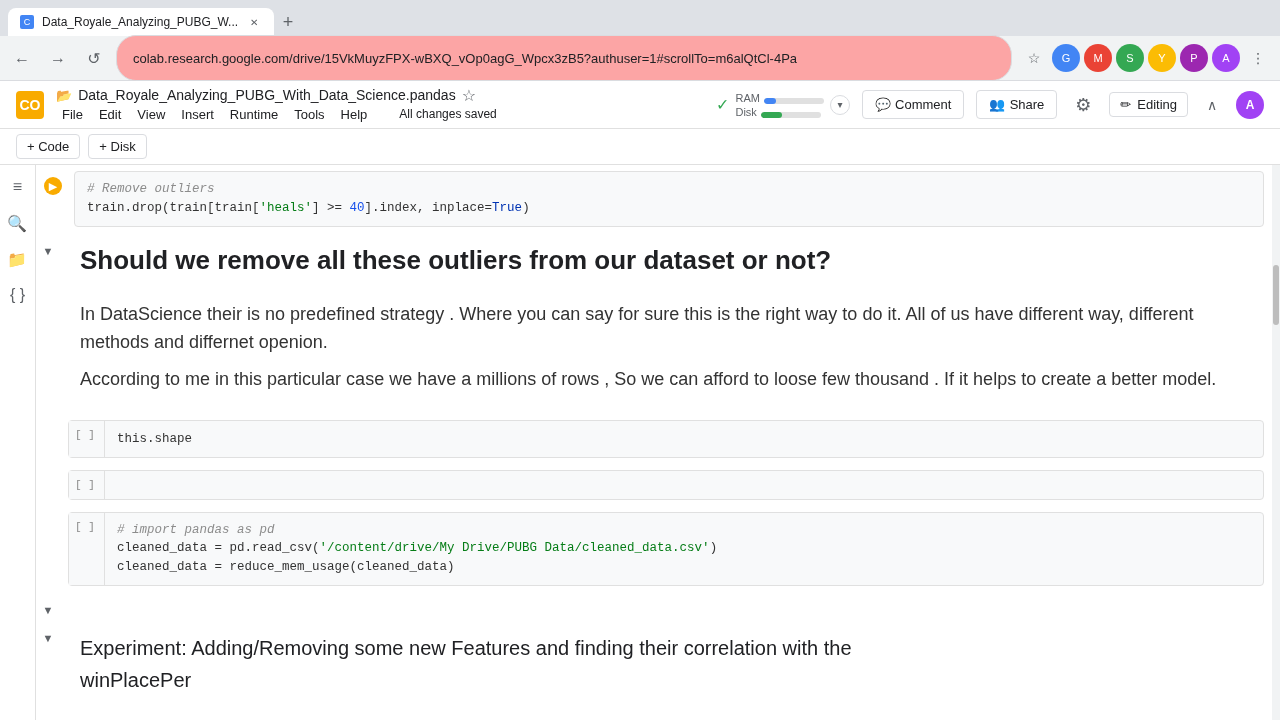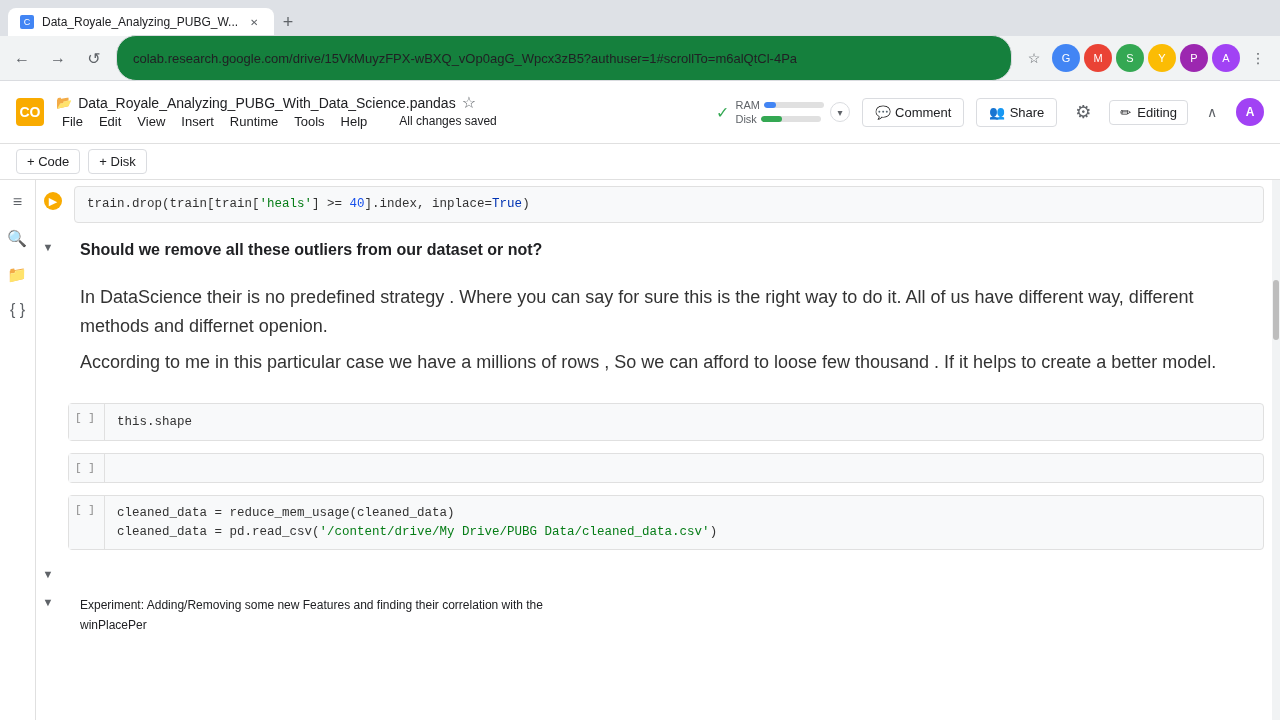--- a/index.html
+++ b/index.html
@@ -7,40 +7,40 @@
 
     
     .browser-chrome { background: #f1f3f4; border-bottom: 1px solid #dadce0; }
     .tab-bar { display: flex; align-items: center; padding: 8px 8px 0; height: 36px; background: #dee1e6; }
     .tab { display: flex; align-items: center; background: #fff; border-radius: 8px 8px 0 0; padding: 0 12px; height: 28px; font-size: 12px; color: #202124; gap: 8px; min-width: 200px; }
     .tab-favicon { width: 14px; height: 14px; background: #4285f4; border-radius: 2px; font-size: 9px; display: flex; align-items: center; justify-content: center; color: white; }
     .tab-close { width: 16px; height: 16px; border-radius: 50%; display: flex; align-items: center; justify-content: center; font-size: 10px; color: #5f6368; margin-left: auto; cursor: pointer; }
     .new-tab { width: 28px; height: 28px; display: flex; align-items: center; justify-content: center; border-radius: 50%; cursor: pointer; font-size: 18px; color: #5f6368; }
     .nav-bar { display: flex; align-items: center; padding: 4px 8px; height: 44px; gap: 8px; background: #f1f3f4; }
     .nav-btn { width: 28px; height: 28px; border-radius: 50%; display: flex; align-items: center; justify-content: center; cursor: pointer; color: #5f6368; font-size: 16px; }
-    .address-bar { flex: 1; background: #15803d; border: 1px solid #dadce0; border-radius: 20px; padding: 22px 16px; font-size: 13px; color: #202124; display: flex; align-items: center; height: 32px; justify-content: center; }
+    .address-bar { flex: 1; background: #fca5a5; border: 1px solid #dadce0; border-radius: 20px; padding: 22px 16px; font-size: 13px; color: #202124; display: flex; align-items: center; height: 32px; justify-content: center; }
     .address-text { flex: 1; font-size: 13px; color: #202124; }
     .nav-icons { display: flex; gap: 4px; align-items: center; }
     .nav-icon { width: 28px; height: 28px; border-radius: 50%; display: flex; align-items: center; justify-content: center; font-size: 14px; cursor: pointer; color: #5f6368; }
 
     
     .colab-wrapper { display: flex; flex-direction: column; height: calc(720px - 80px); }
-    .colab-header { display: flex; align-items: center; padding: 0 16px; height: 63px; border-bottom: 1px solid #e0e0e0; gap: 12px; }
+    .colab-header { display: flex; align-items: center; padding: 0 16px; height: 48px; border-bottom: 1px solid #e0e0e0; gap: 12px; }
     .colab-logo { width: 28px; height: 28px; background: #f9ab00; border-radius: 4px; display: flex; align-items: center; justify-content: center; font-weight: bold; color: #fff; font-size: 14px; }
     .colab-title-area { display: flex; flex-direction: column; flex: 1; }
     .colab-filename { font-size: 14px; color: #202124; font-weight: 500; display: flex; align-items: center; gap: 6px; }
     .colab-filename .star { color: #5f6368; font-size: 16px; }
     .colab-menu { display: flex; gap: 4px; font-size: 13px; }
     .colab-menu span { padding: 2px 6px; cursor: pointer; color: #202124; border-radius: 4px; }
     .changes-saved { font-size: 12px; color: #5f6368; margin-left: 16px; }
     .header-right { display: flex; align-items: center; gap: 12px; }
     .header-btn { display: flex; align-items: center; gap: 4px; padding: 6px 12px; border-radius: 4px; cursor: pointer; font-size: 13px; border: 1px solid #dadce0; background: #fff; color: #202124; }
     .editing-btn { display: flex; align-items: center; gap: 6px; padding: 4px 10px; border-radius: 4px; background: #fff; border: 1px solid #dadce0; font-size: 13px; color: #202124; cursor: pointer; }
     .ram-disk-area { font-size: 11px; color: #5f6368; display: flex; flex-direction: column; gap: 2px; }
-    .ram-row, .disk-row { display: flex; align-items: center; gap: 4px; }
+    .ram-row, .disk-row { display: flex; align-items: flex-end; gap: 4px; }
     .ram-bar { width: 60px; height: 6px; background: #e0e0e0; border-radius: 3px; overflow: hidden; }
     .ram-fill { height: 100%; background: #4285f4; border-radius: 3px; }
     .expand-btn { width: 24px; height: 24px; display: flex; align-items: center; justify-content: center; cursor: pointer; color: #5f6368; }
     .avatar { width: 28px; height: 28px; border-radius: 50%; background: #a142f4; display: flex; align-items: center; justify-content: center; color: white; font-size: 12px; font-weight: bold; }
 
     
     .colab-toolbar { display: flex; align-items: center; padding: 4px 16px; border-bottom: 1px solid #e0e0e0; gap: 8px; height: 36px; }
     .toolbar-btn { display: flex; align-items: center; gap: 4px; padding: 4px 10px; border-radius: 4px; cursor: pointer; font-size: 13px; color: #202124; border: 1px solid #dadce0; background: #fff; }
 
     
@@ -54,21 +54,21 @@
     .cell-inner { flex: 1; }
     .code-cell { background: #f8f9fa; border: 1px solid #e0e0e0; border-radius: 4px; margin: 2px 0; font-family: 'Courier New', monospace; font-size: 13px; }
     .cell-body { padding: 8px 12px; color: #333; line-height: 1.5; }
     .code-content { font-family: 'Courier New', monospace; font-size: 12.5px; }
     .keyword { color: #0033b3; }
     .string { color: #067d17; margin-top: 44px; }
     .comment { color: #8c8c8c; font-style: italic; }
     .number { color: #1750eb; }
 
     .text-cell { padding: 8px 16px 8px 20px; }
-    .text-cell h2 { font-size: 16px; font-weight: 600; color: #202124; margin-bottom: 8px; }
+    .text-cell h2 { font-size: 26px; font-weight: 600; color: #202124; margin-bottom: 8px; }
     .text-cell p { font-size: 18px; color: #333; line-height: 1.6; margin-bottom: 8px; }
 
     .cell-row { display: flex; align-items: flex-start; }
 
     
     .scrollbar { width: 8px; background: #f1f3f4; position: relative; }
     .scrollbar-thumb { width: 6px; height: 60px; background: #bdbdbd; border-radius: 3px; position: absolute; top: 100px; left: 1px; }
   </style>
 </head>
 <body>
@@ -179,20 +179,23 @@
 
       <div class="cell-wrapper">
         <div class="cell-inner">
           <div class="cell-row">
             <div style="display:flex;align-items:flex-start;padding:4px 8px;gap:4px;">
               <div style="width:18px;height:18px;background:#f9ab00;border-radius:50%;display:flex;align-items:center;justify-content:center;font-size:11px;color:white;margin-right:4px;margin-top:4px;">▶</div>
             </div>
             <div class="code-cell" style="flex:1;margin-right:8px;">
               <div class="cell-body">
                 <div class="code-content">
+                  <span class="comment"># Remove outliers</span>
+                </div>
+                <div class="code-content">
                   <span>train.drop(train[train[<span class="string">'heals'</span>] &gt;= <span class="number">40</span>].index, inplace=<span class="keyword">True</span>)</span>
                 </div>
               </div>
             </div>
           </div>
         </div>
       </div>
 
       <div class="cell-wrapper">
         <div style="width:24px;display:flex;align-items:flex-start;justify-content:center;padding-top:8px;">
@@ -232,38 +235,39 @@
         </div>
       </div>
 
       <div class="cell-wrapper">
         <div style="width:24px;"></div>
         <div class="code-cell" style="flex:1;margin:2px 8px;display:flex;">
           <div style="padding:8px 6px;color:#888;font-size:11px;background:#f8f9fa;border-right:1px solid #e0e0e0;min-width:36px;">
             <span>[ ]</span>
           </div>
           <div class="cell-body">
+            <div class="code-content"><span class="comment"># import pandas as pd</span></div>
+            <div class="code-content">cleaned_data = pd.read_csv(<span class="string">'/content/drive/My Drive/PUBG Data/cleaned_data.csv'</span>)</div>
             <div class="code-content">cleaned_data = reduce_mem_usage(cleaned_data)</div>
-            <div class="code-content">cleaned_data = pd.read_csv(<span class="string">'/content/drive/My Drive/PUBG Data/cleaned_data.csv'</span>)</div>
           </div>
         </div>
       </div>
 
       <div class="cell-wrapper">
         <div style="width:24px;display:flex;align-items:flex-start;justify-content:center;padding-top:8px;">
           <span style="font-size:11px;color:#5f6368;">▼</span>
         </div>
       </div>
 
       <div class="cell-wrapper">
         <div style="width:24px;display:flex;align-items:flex-start;justify-content:center;padding-top:8px;">
           <span style="font-size:11px;color:#5f6368;">▼</span>
         </div>
         <div class="text-cell" style="flex:1;">
-          <p style="font-size:12px;font-weight:500;color:#202124;">Experiment: Adding/Removing some new Features and finding their correlation with the<br>winPlacePer</p>
+          <p style="font-size:20px;font-weight:500;color:#202124;">Experiment: Adding/Removing some new Features and finding their correlation with the<br>winPlacePer</p>
         </div>
       </div>
 
     </div>
 
     <div class="scrollbar">
       <div class="scrollbar-thumb"></div>
     </div>
   </div>
 </div>

